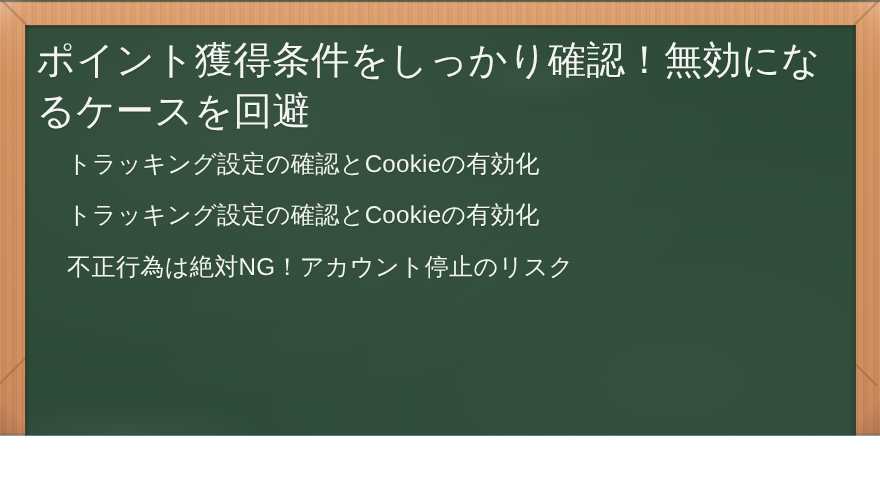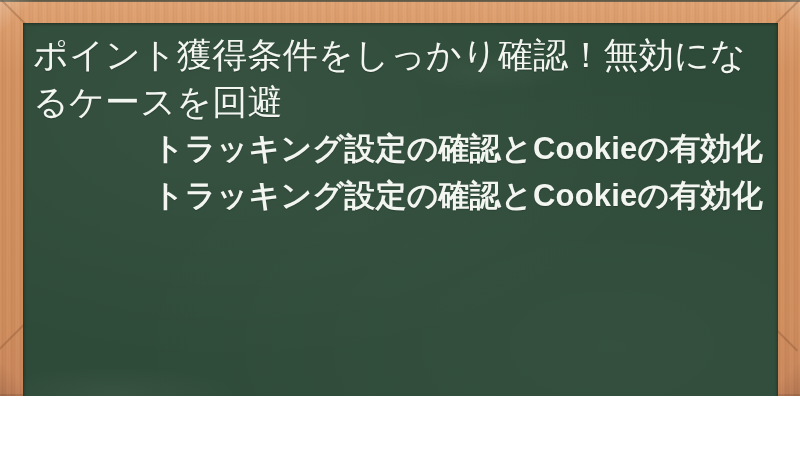--- a/index.html
+++ b/index.html
@@ -120,28 +120,27 @@
     position: absolute;
     left: 10px;
     top: 107px;
     width: 730px;
     list-style: none;
     margin: 0;
     padding: 0;
   }
   .board-list li {
     color: #f2f5f0;
-    font-size: 31px;
+    font-size: 22px;
     line-height: 38px;
-    font-weight: 700;
+    font-weight: 400;
     letter-spacing: 0.2px;
     padding: 0 0 0 28px;
     margin: 0 0 9px 0;
     text-shadow: 0 1px 1px rgba(0,0,0,0.20);
-    text-align: right;
   }
 
   
   .chalk {
     position: absolute;
     left: 649px;
     top: 395px;
     width: 63px;
     height: 8px;
     background: linear-gradient(180deg, #fbf6dd 0%, #f3edcf 55%, #e9e2bd 100%);
@@ -172,18 +171,19 @@
   </div>
 
   <div class="board">
     <div class="board-dust"></div>
 
     <div class="board-title">ポイント獲得条件をしっかり確認！無効になるケースを回避</div>
 
     <ul class="board-list">
       <li>トラッキング設定の確認とCookieの有効化</li>
       <li>トラッキング設定の確認とCookieの有効化</li>
+      <li>不正行為は絶対NG！アカウント停止のリスク</li>
     </ul>
 
     <div class="chalk"></div>
   </div>
 
 </div>
 
 </body></html>

